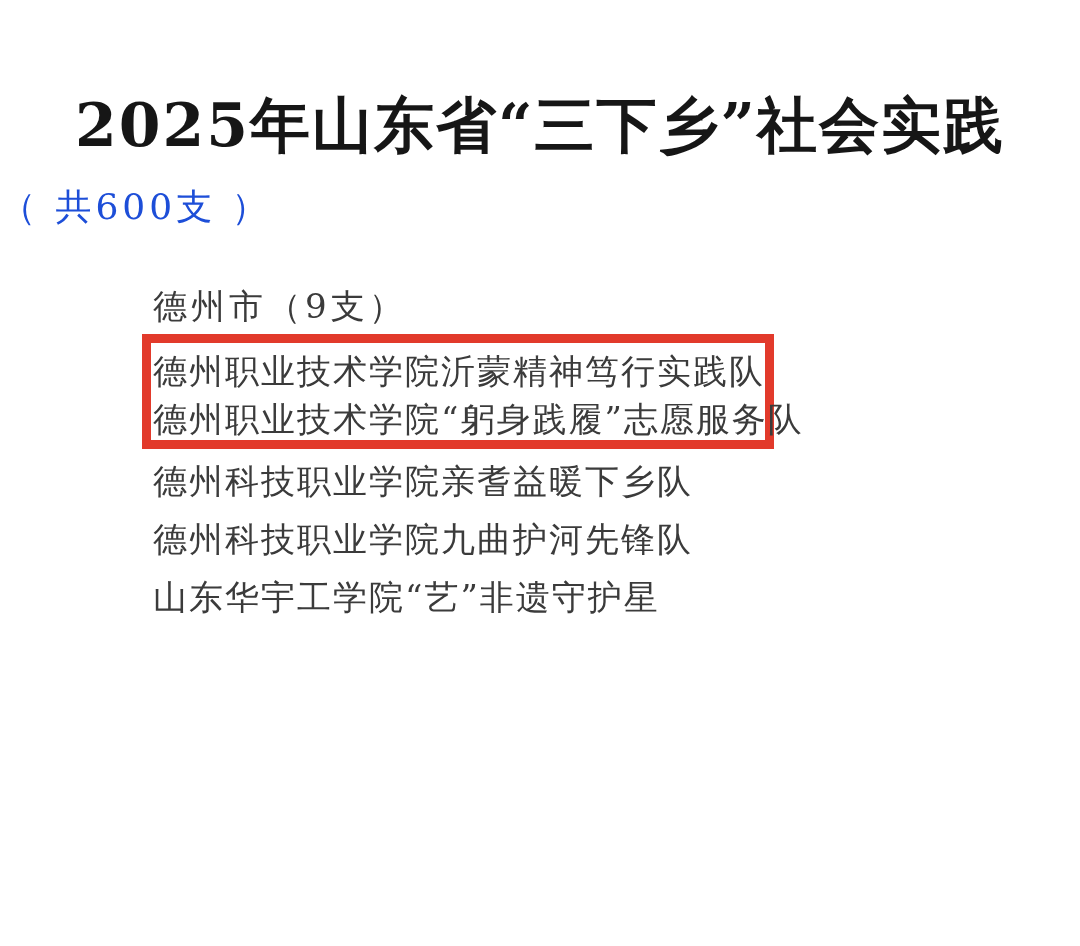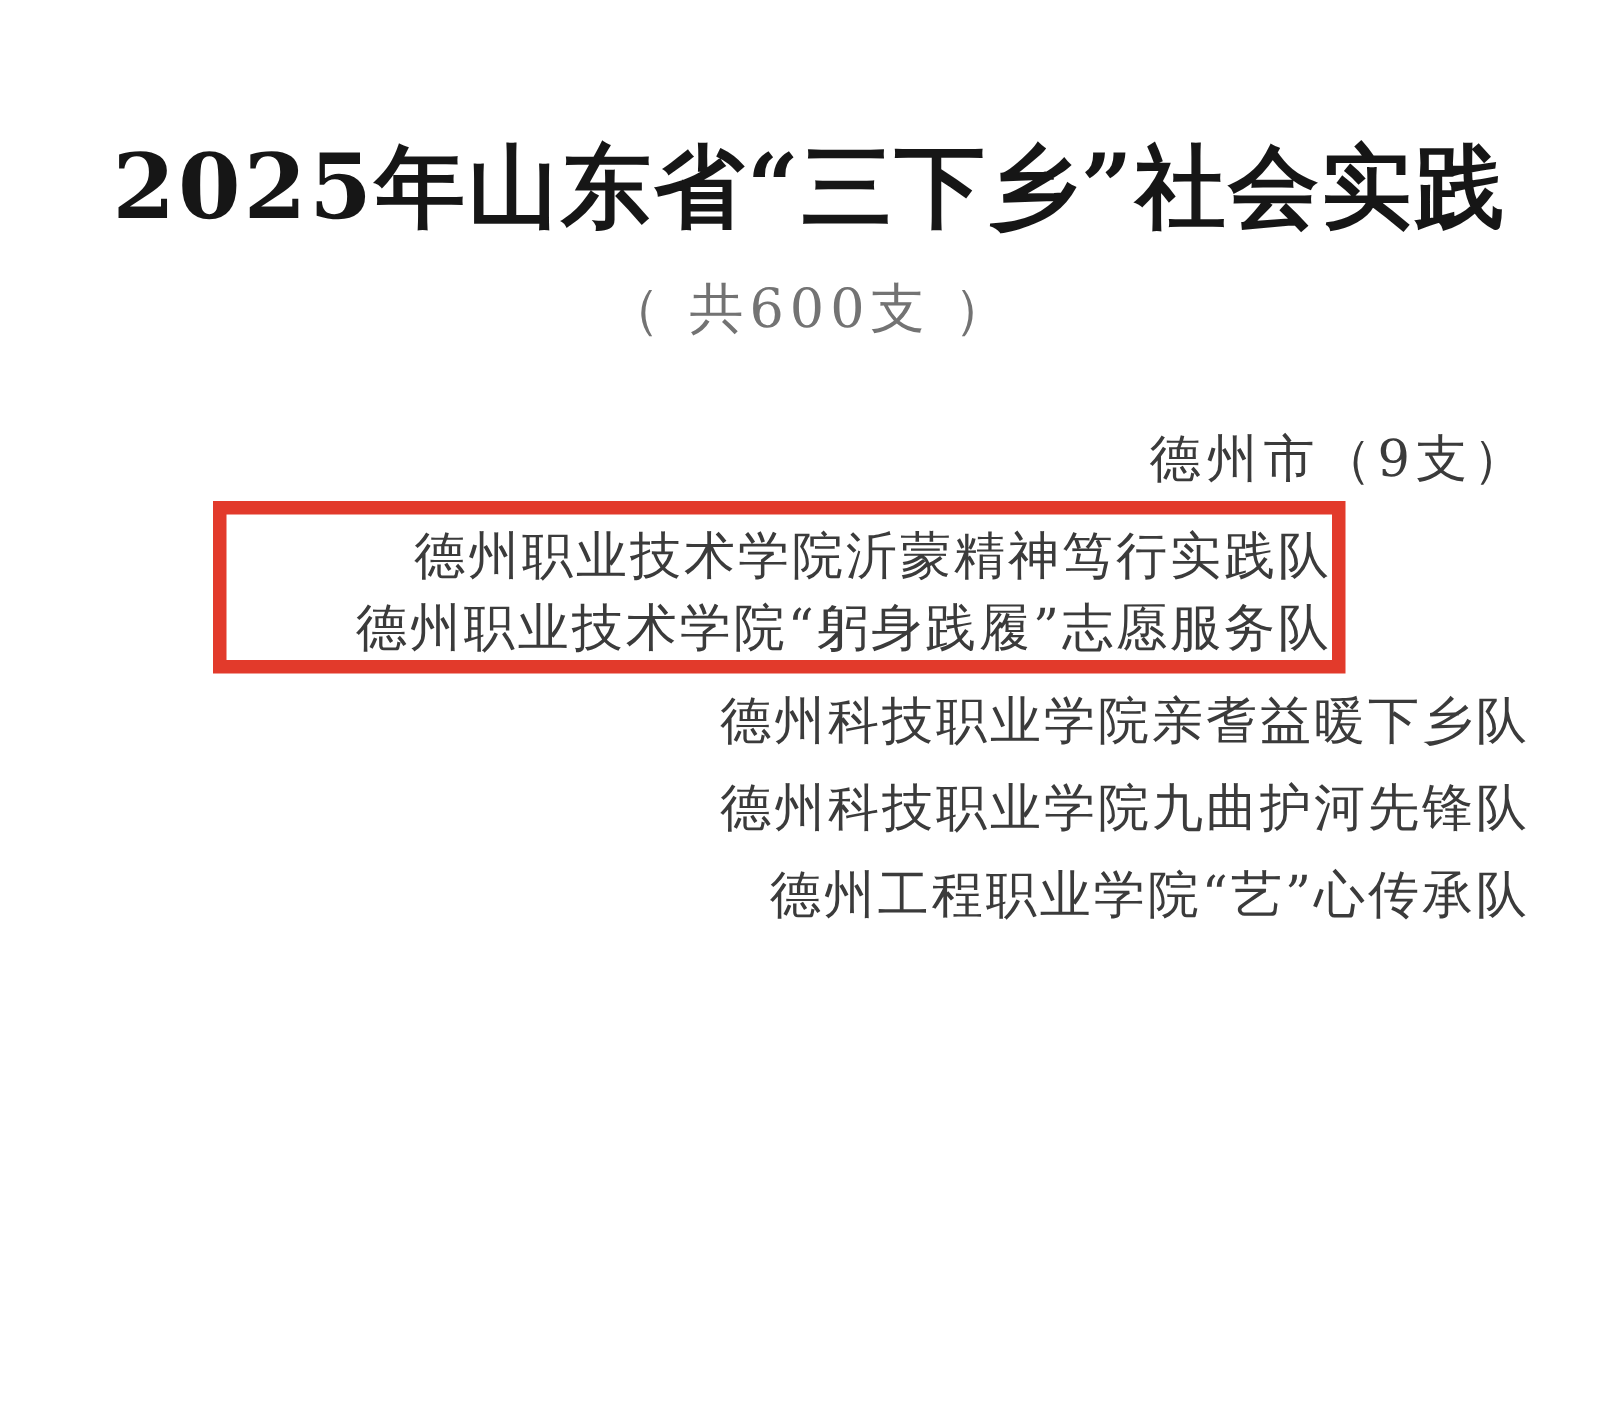--- a/index.html
+++ b/index.html
@@ -24,51 +24,49 @@
     text-align: center;
     color: #161616;
     font-weight: bold;
     font-size: 60px;
     line-height: 78px;
     letter-spacing: 2px;
   }
 
   .doc-subtitle {
     margin-top: 22px;
-    text-align: center;
-    color: #737373;
+    color: #1d4ed8;
     font-weight: normal;
     font-size: 36px;
     line-height: 42px;
     letter-spacing: 4px;
   }
 
   .team-list {
     margin-top: 60px;
     margin-left: 153px;
     margin-right: 60px;
     color: #3b3b3b;
     font-size: 34px;
-    text-align: right;
   }
 
   .list-item {
     line-height: 36px;
     letter-spacing: 2px;
     white-space: nowrap;
   }
 
   .city-header {
     letter-spacing: 4px;
     margin-bottom: 10px;
   }
 
   .highlight-box {
     border: 9px solid #e23a2b;
-    width: 755px;
+    width: 632px;
     margin-left: -11px;
     padding: 10px 0 3px 2px;
     margin-bottom: 14px;
   }
 
   .highlight-box .list-item + .list-item {
     margin-top: 12px;
   }
 
   .team-rows .list-item {
@@ -95,18 +93,18 @@
     <div class="list-item city-header">德州市（9支）</div>
 
     <div class="highlight-box">
       <div class="list-item">德州职业技术学院沂蒙精神笃行实践队</div>
       <div class="list-item">德州职业技术学院“躬身践履”志愿服务队</div>
     </div>
 
     <div class="team-rows">
       <div class="list-item">德州科技职业学院亲耆益暖下乡队</div>
       <div class="list-item">德州科技职业学院九曲护河先锋队</div>
-      <div class="list-item">德州工程职业学院“艺”心传承队</div>
+      <div class="list-item">山东华宇工学院“艺”非遗守护星</div>
     </div>
 
   </div>
 
 </div>
 
 </body></html>

